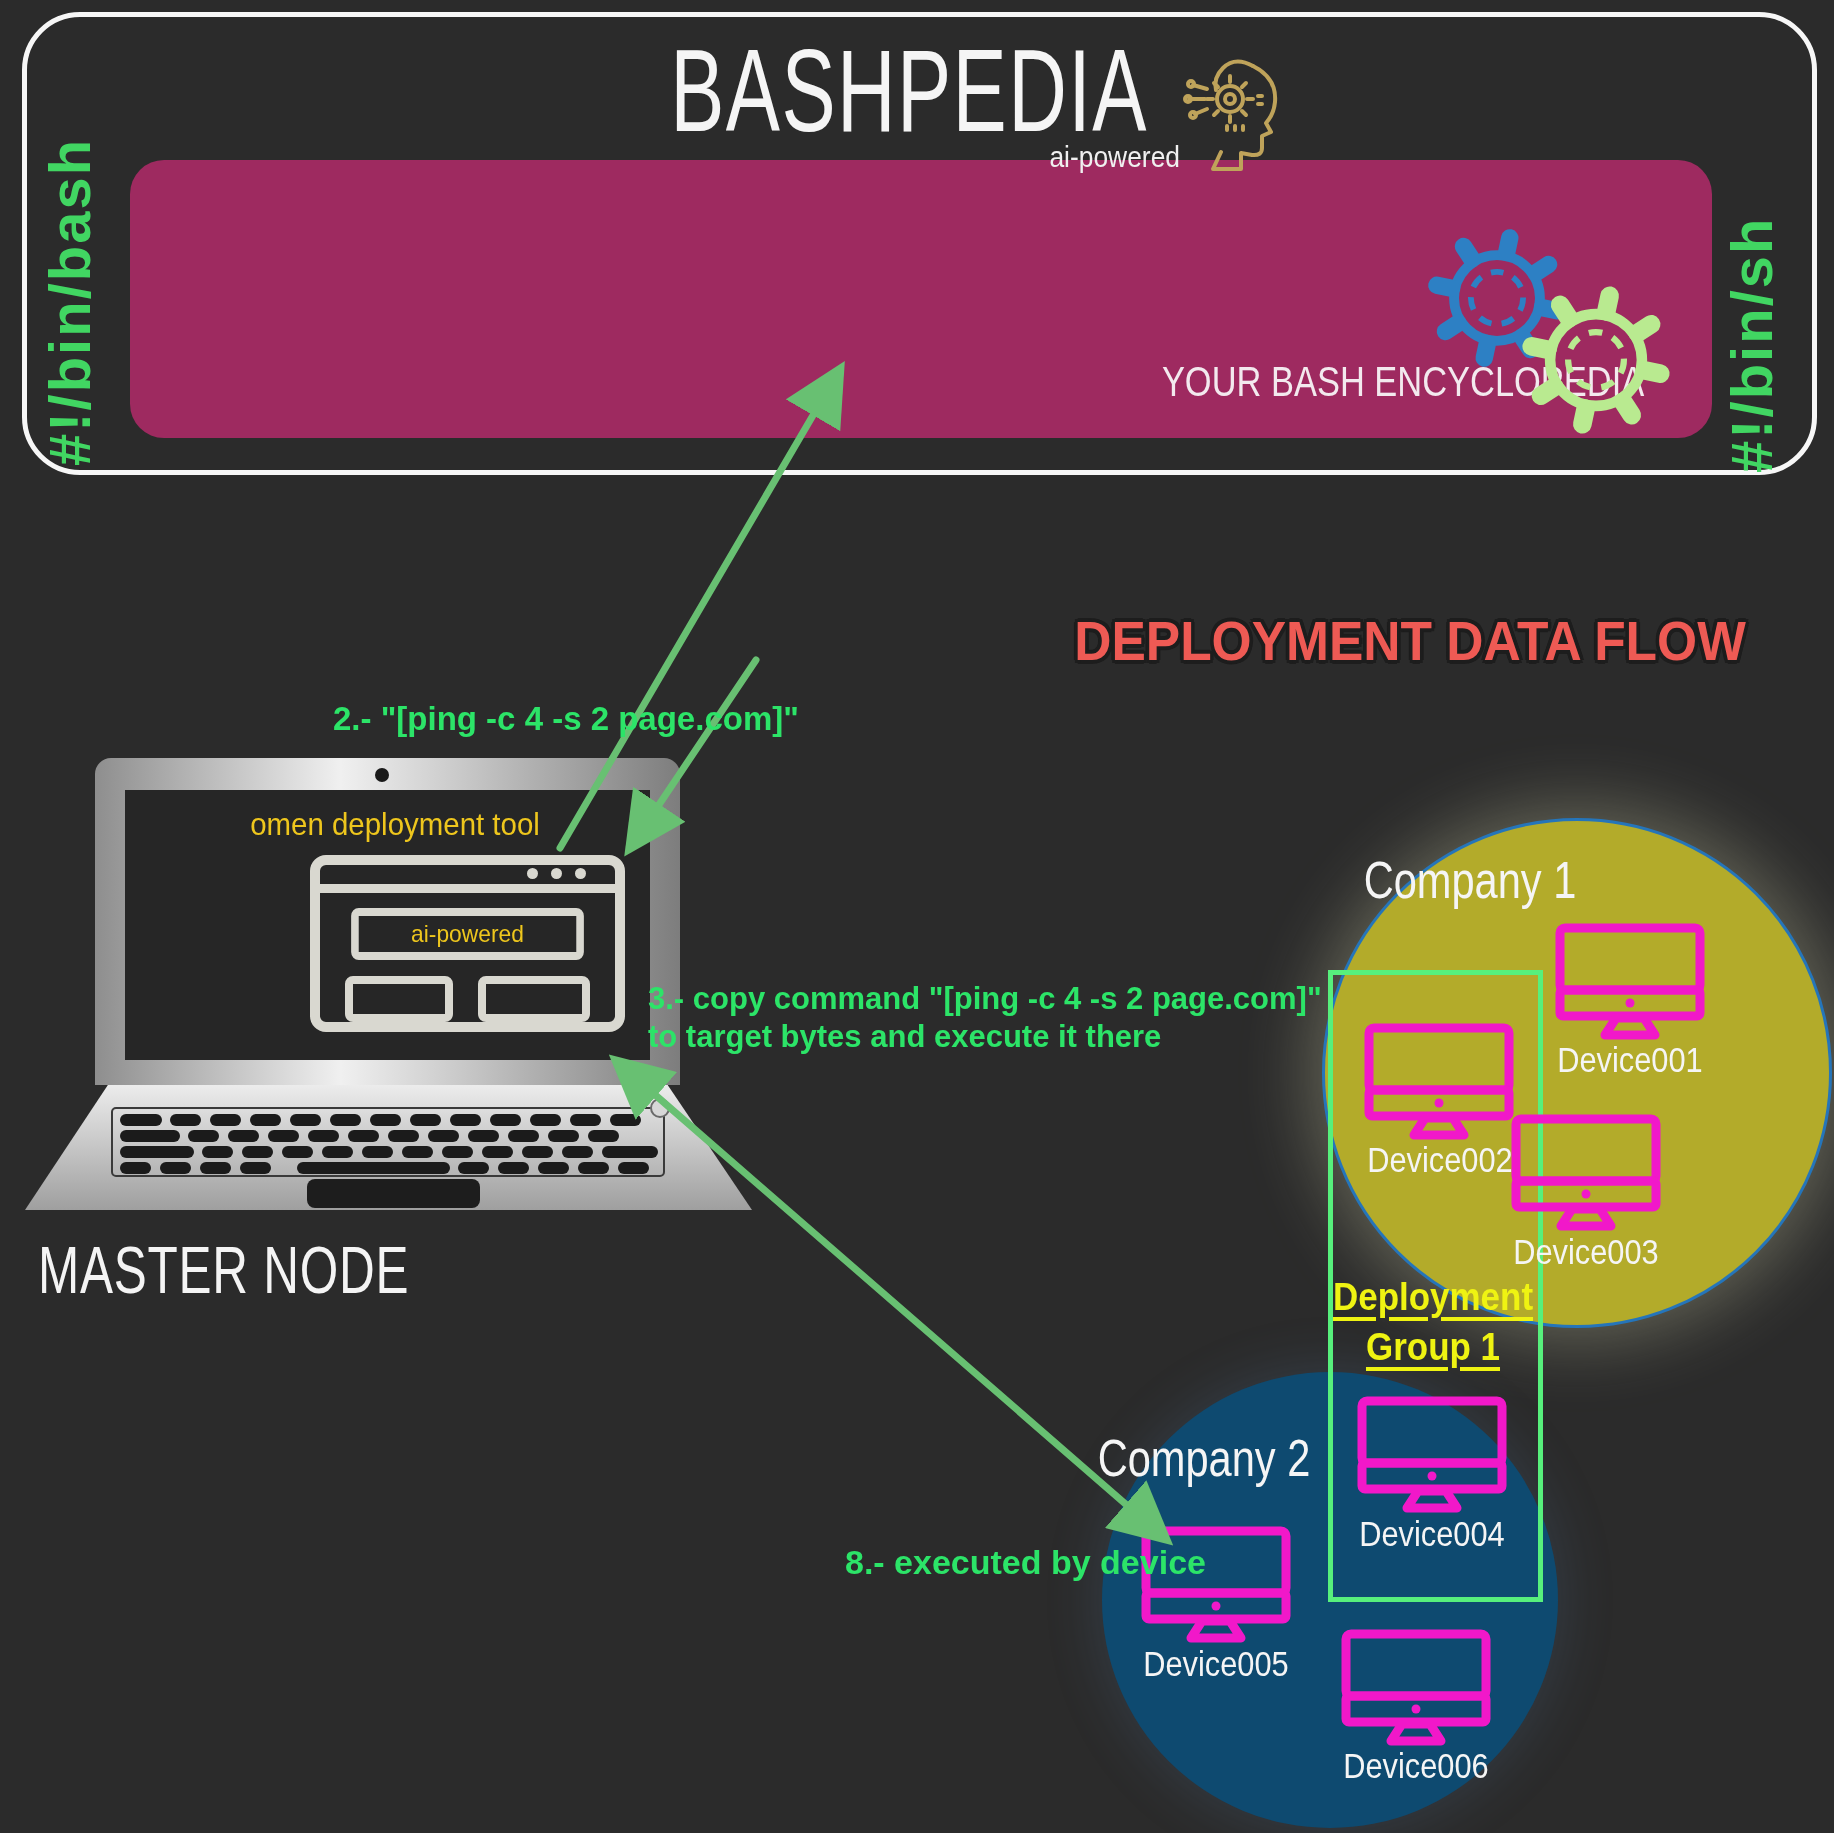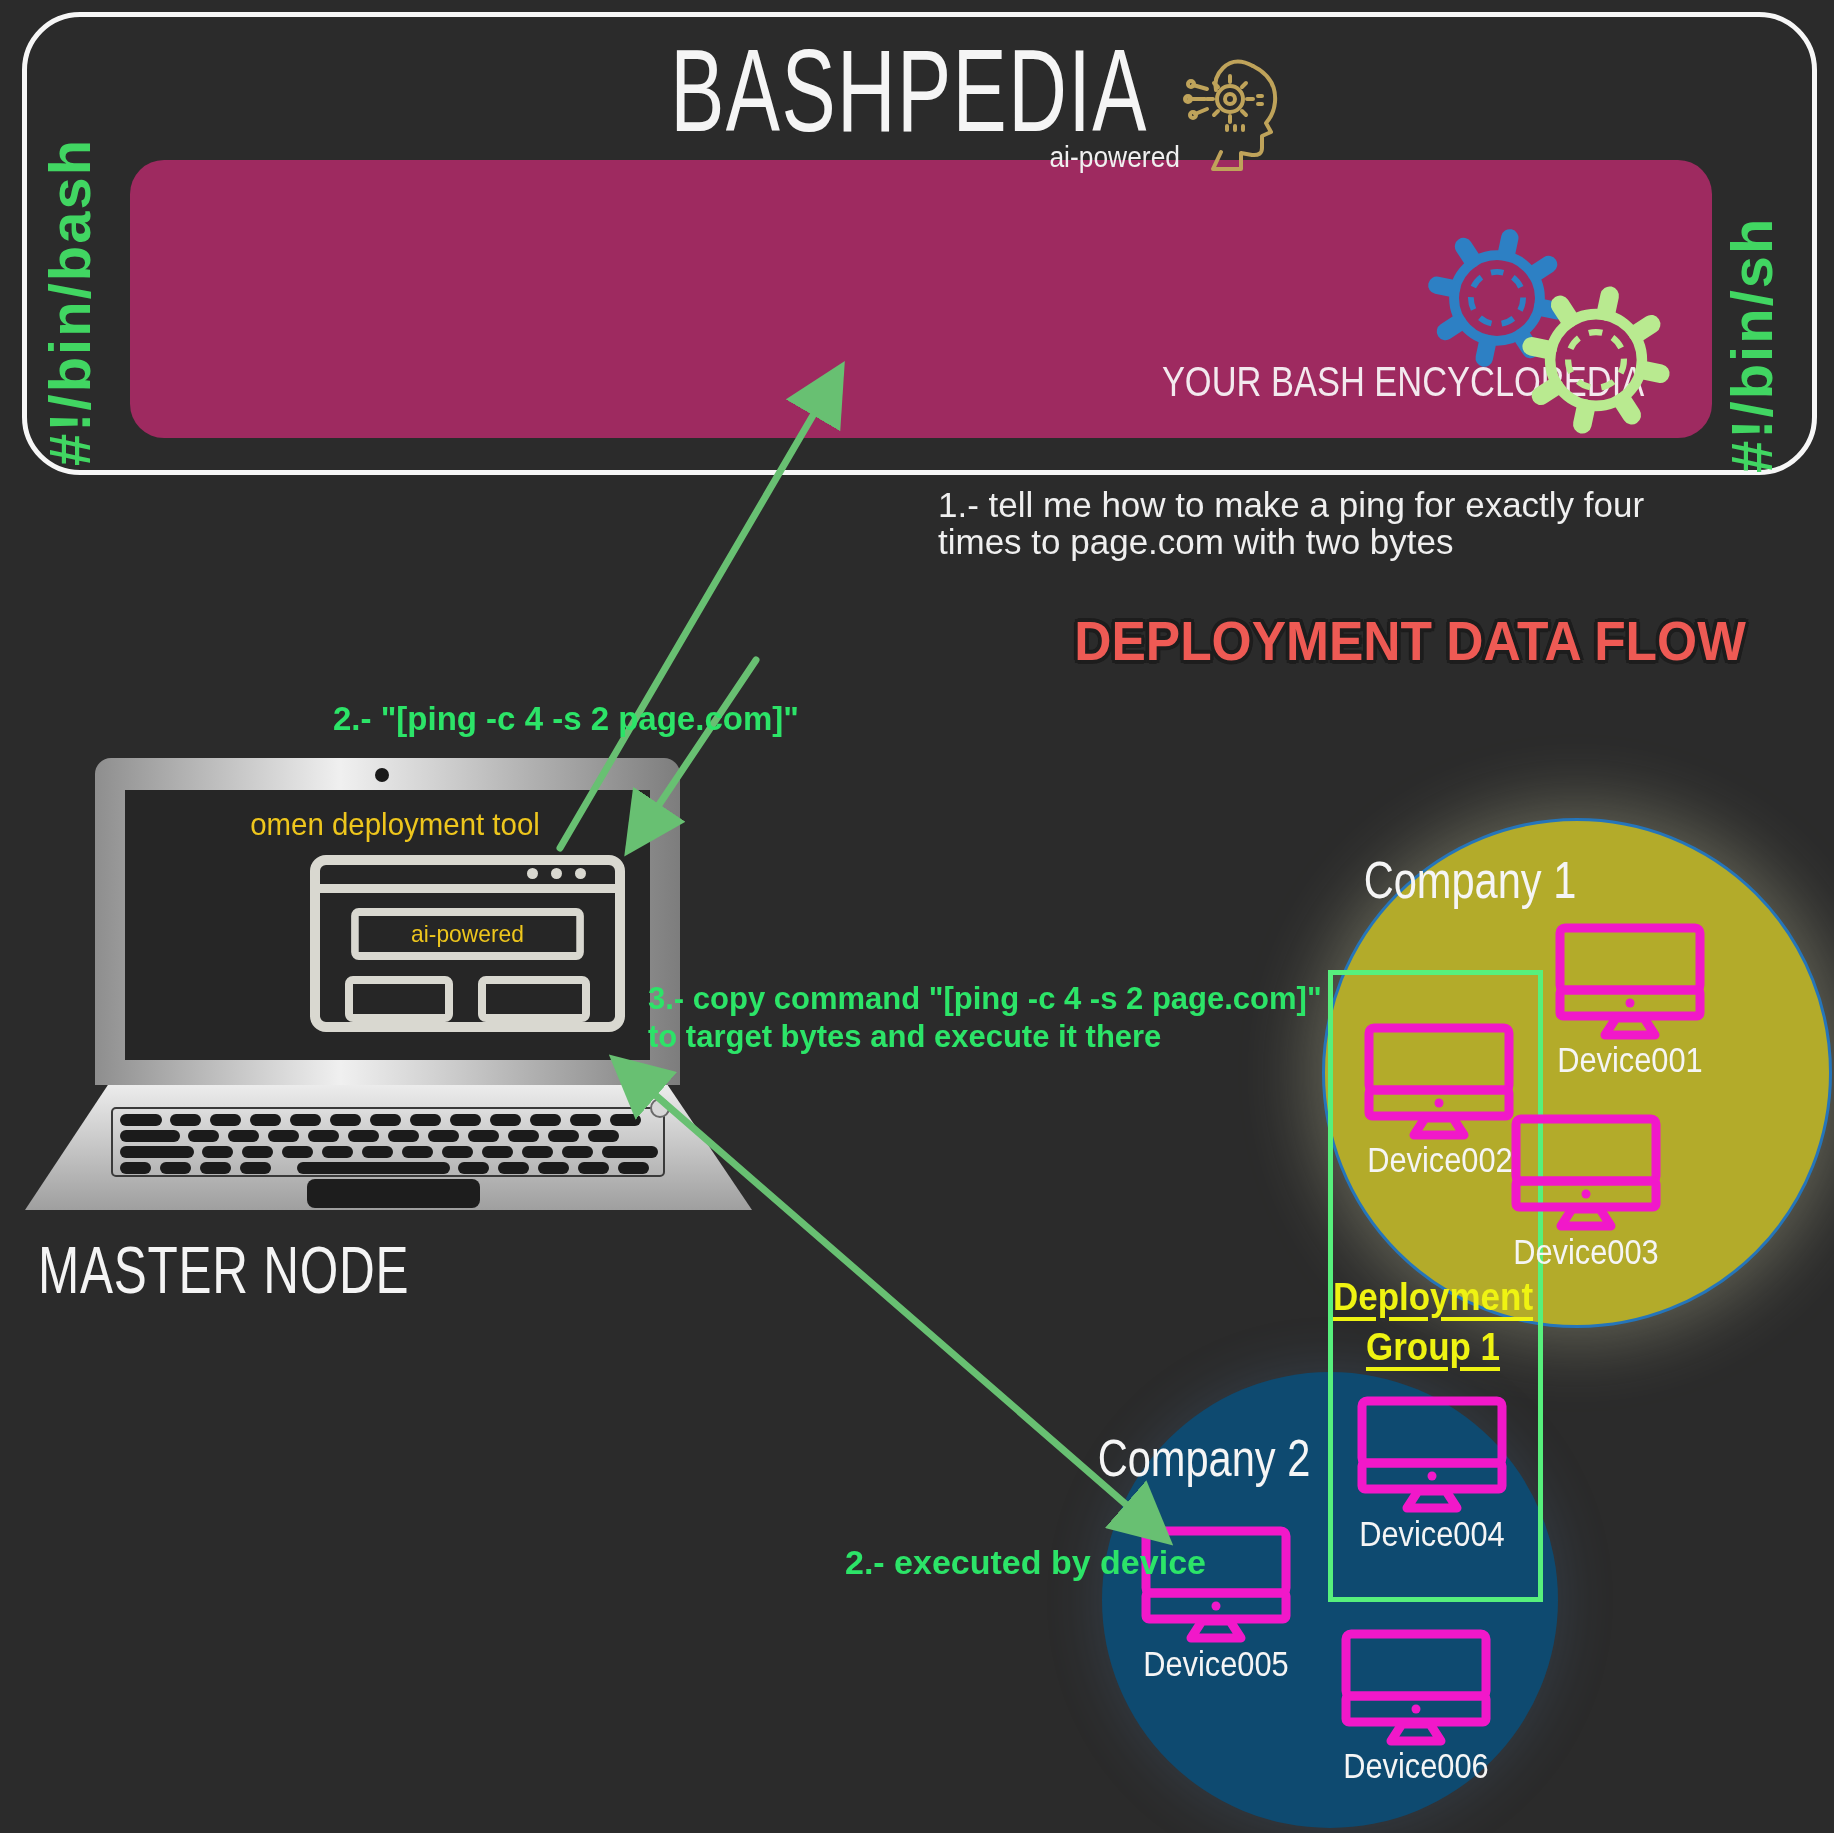--- a/index.html
+++ b/index.html
@@ -158,30 +158,26 @@
       <path d="M44,78 L44,74 M52,78 L52,74 M60,78 L60,74"></path>
       <path d="M75,44 L79,44 M75,52 L79,52"></path>
     </g>
   </svg>
 
   <div id="banner" class="abs"></div>
   <div id="tagline" class="abs">YOUR BASH ENCYCLOPEDIA</div>
 
   <div id="flow-title" class="abs">DEPLOYMENT DATA FLOW</div>
 
-  <div id="step1-text" class="abs">
-    <div>1.- tell me how to make a ping for exactly four</div>
-    <div>times to page.com with two bytes</div>
-  </div>
   <div id="step2-text" class="abs step-green">2.- "[ping -c 4 -s 2 page.com]"</div>
   <div id="step3-text" class="abs step-green">
     <div>3.- copy command "[ping -c 4 -s 2 page.com]"</div>
     <div>to target bytes and execute it there</div>
   </div>
-  <div id="step4-text" class="abs step-green">2.- executed by device</div>
+  <div id="step4-text" class="abs step-green">8.- executed by device</div>
 
   <div id="laptop-lid" class="abs"></div>
   <div id="webcam" class="abs"></div>
   <div id="laptop-screen" class="abs"></div>
   <div id="omen-title" class="abs">omen deployment tool</div>
   <div id="app-window" class="abs"></div>
   <div id="app-titlebar" class="abs"></div>
   <div id="win-dot-1" class="abs win-dot"></div>
   <div id="win-dot-2" class="abs win-dot"></div>
   <div id="win-dot-3" class="abs win-dot"></div>

